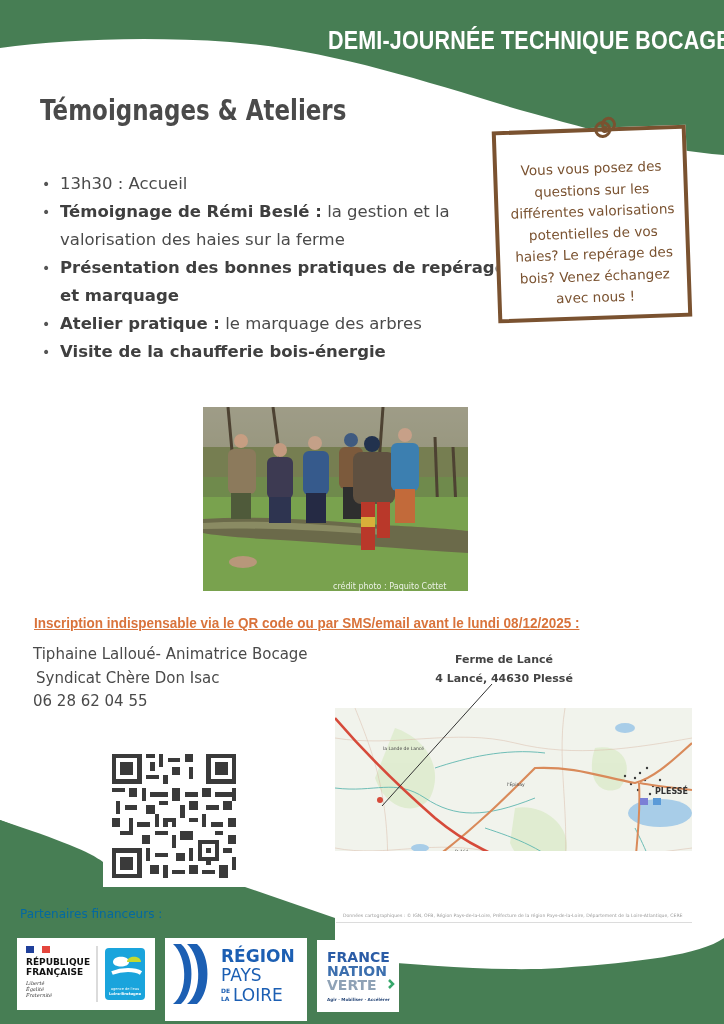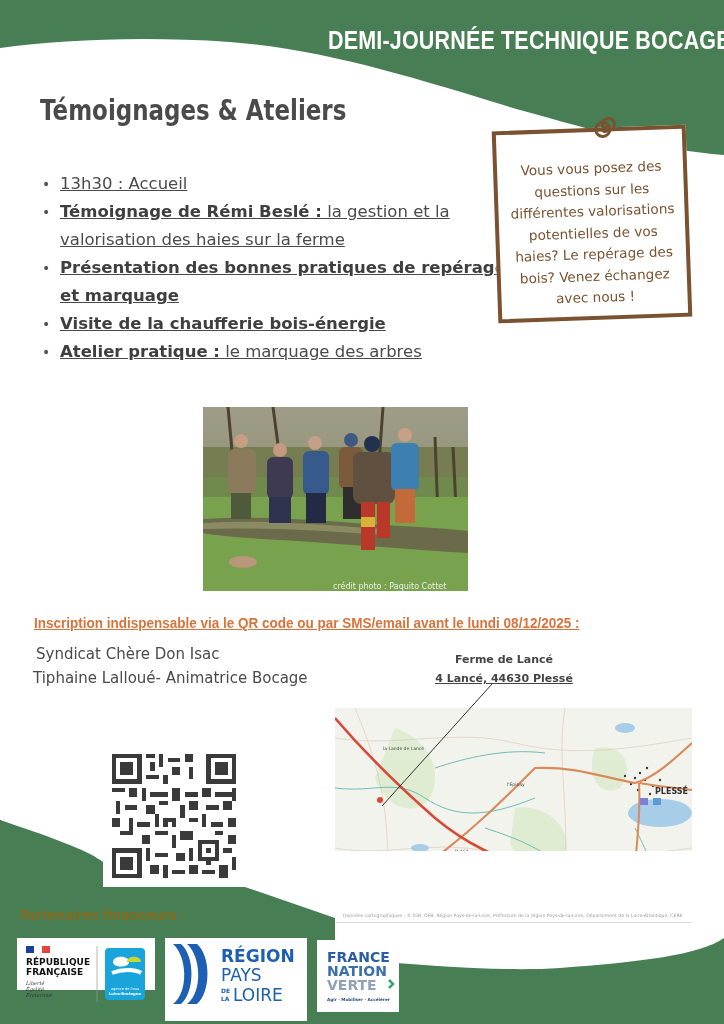--- a/index.html
+++ b/index.html
@@ -1,39 +1,39 @@
 <!DOCTYPE html>
 <html><head>
 <meta charset="utf-8">
 <style>
   html, body { margin:0; padding:0; }
   body { width:724px; height:1024px; position:relative; overflow:hidden; background:#ffffff; font-family:"Liberation Sans", sans-serif; }
   .bg-svg { position:absolute; left:0; top:0; width:724px; height:1024px; z-index:0; }
   .layer { position:absolute; z-index:2; }
   .event-title { left:328px; top:26px; width:370px; color:#ffffff; font-family:"Liberation Sans", sans-serif; font-weight:bold; font-size:25px; letter-spacing:0.2px; transform:scaleX(0.86); transform-origin:left top; white-space:nowrap; }
   .section-title { left:40px; top:94px; color:#4a4a4a; font-family:"DejaVu Sans", sans-serif; font-weight:bold; font-size:28px; transform:scaleX(0.82); transform-origin:left top; white-space:nowrap; }
-  .program { left:42px; top:170px; width:470px; color:#4a4a4a; font-family:"DejaVu Sans", sans-serif; font-size:16.5px; line-height:28px; margin:0; padding:0; list-style:none;text-decoration:underline; }
+  .program { left:42px; top:170px; width:470px; color:#4a4a4a; font-family:"DejaVu Sans", sans-serif; font-size:16.5px; line-height:28px; margin:0; padding:0; list-style:none; }
   .program li { position:relative; padding-left:18px; }
   .program li::before { content:"•"; position:absolute; left:0; top:0; color:#555; font-size:14px; }
   .program b { font-weight:bold; color:#3f3f3f;text-align:right; }
   .note { left:495px; top:128px; width:194px; height:192px; transform:rotate(-2deg); border:4px solid #7a5230; box-sizing:border-box; background:#fff; }
   .note-text { position:absolute; left:6px; top:26px; width:176px; text-align:center; color:#7a5230; font-family:"DejaVu Sans", sans-serif; font-size:13.6px; line-height:21.5px; }
   .pin { position:absolute; left:96px; top:-16px; width:30px; height:26px; }
   .photo { left:203px; top:407px; width:265px; height:184px; overflow:hidden; }
   .signup { left:34px; top:614px; color:#d9733b; font-weight:bold; font-size:15px; text-decoration:underline; white-space:nowrap; transform:scaleX(0.9); transform-origin:left top; }
   .contact { left:33px; top:643px; color:#4a4a4a; font-family:"DejaVu Sans", sans-serif; font-size:15px; line-height:23.5px; }
   .contact div { white-space:nowrap; }
   .farm { left:400px; top:650px; width:208px; text-align:center; color:#444; font-family:"DejaVu Sans", sans-serif; font-size:11px; font-weight:bold; line-height:19px; }
-  .farm .addr { text-decoration:underline; }
+  .farm .addr { }
   .map { left:335px; top:708px; width:357px; height:143px; overflow:hidden; background:#f3f5ef; }
   .map-attrib { left:343px; top:913px; width:340px; font-size:4.6px; color:#9a9a9a; white-space:nowrap; overflow:hidden; font-family:"DejaVu Sans", sans-serif; }
   .qr-wrap { left:103px; top:745px; width:142px; height:142px; background:#fff; }
-  .partners-label { left:20px; top:907px; color:#a16207; font-family:"DejaVu Sans", sans-serif; font-size:14px; }
+  .partners-label { left:20px; top:907px; color:#0369a1; font-family:"DejaVu Sans", sans-serif; font-size:12px; }
   .logo-box { background:#ffffff; position:absolute; z-index:2; }
-  .logo-rf { left:17px; top:938px; width:138px; height:52px; }
+  .logo-rf { left:17px; top:938px; width:138px; height:72px; }
   .logo-pdl { left:165px; top:938px; width:142px; height:83px; }
   .logo-fnv { left:317px; top:940px; width:82px; height:72px; }
 </style>
 </head>
 <body>
 
 <svg class="bg-svg" viewBox="0 0 724 1024" xmlns="http://www.w3.org/2000/svg">
 
   <path d="M0,0 L724,0 L724,155 C660,150 600,132 520,110 C420,80 330,50 230,42 C140,36 60,40 0,48 Z" fill="#477e54"></path>
 
@@ -42,22 +42,22 @@
   <path d="M103,887 L245,887 L335,918 L335,1024 L103,1024 Z" fill="#477e54"></path>
 </svg>
 
 <div class="layer event-title">DEMI-JOURNÉE TECHNIQUE BOCAGE</div>
 <div class="layer section-title">Témoignages &amp; Ateliers</div>
 
 <ul class="layer program">
   <li><b></b><span>13h30 : Accueil</span></li>
   <li><b>Témoignage de Rémi Beslé :</b><span> la gestion et la valorisation des haies sur la ferme</span></li>
   <li><b>Présentation des bonnes pratiques de repérage et marquage</b><span></span></li>
+  <li><b>Atelier pratique :</b><span> le marquage des arbres</span></li>
   <li><b>Visite de la chaufferie bois-énergie</b><span></span></li>
-  <li><b>Atelier pratique :</b><span> le marquage des arbres</span></li>
 </ul>
 
 <div class="layer note">
   <svg class="pin" viewBox="0 0 30 26">
     <circle cx="11" cy="14" r="7" fill="none" stroke="#7a5230" stroke-width="3"></circle>
     <circle cx="17" cy="9" r="6" fill="none" stroke="#7a5230" stroke-width="3"></circle>
     <circle cx="13" cy="14" r="2.5" fill="none" stroke="#7a5230" stroke-width="2"></circle>
   </svg>
   <div class="note-text">Vous vous posez des questions sur les différentes valorisations potentielles de vos haies? Le repérage des bois? Venez échangez avec nous !</div>
 </div>
@@ -106,22 +106,23 @@
         <circle cx="202" cy="28" r="7" fill="#c7a088"></circle>
         <rect x="192" y="82" width="20" height="34" fill="#c26a3a"></rect>
     </g>
     <text x="130" y="182" fill="#ffffff" fill-opacity="0.85" font-size="8" font-family="DejaVu Sans, sans-serif">crédit photo : Paquito Cottet</text>
   </svg>
 </div>
 
 <div class="layer signup">Inscription indispensable via le QR code ou par SMS/email avant le lundi 08/12/2025 :</div>
 
 <div class="layer contact">
+  <div>Tiphaine Lalloué- Animatrice Bocage</div>
   <div style="padding-left:3px">Syndicat Chère Don Isac</div>
-  <div>Tiphaine Lalloué- Animatrice Bocage</div>
+  <div>06 28 62 04 55</div>
 </div>
 
 <div class="layer farm">
   <div>Ferme de Lancé</div>
   <div class="addr">4 Lancé, 44630 Plessé</div>
 </div>
 
 <svg class="layer" style="left:380px;top:682px;width:120px;height:130px;z-index:3" viewBox="0 0 120 130">
   <line x1="112" y1="2" x2="2" y2="124" stroke="#333" stroke-width="1"></line>
 </svg>

